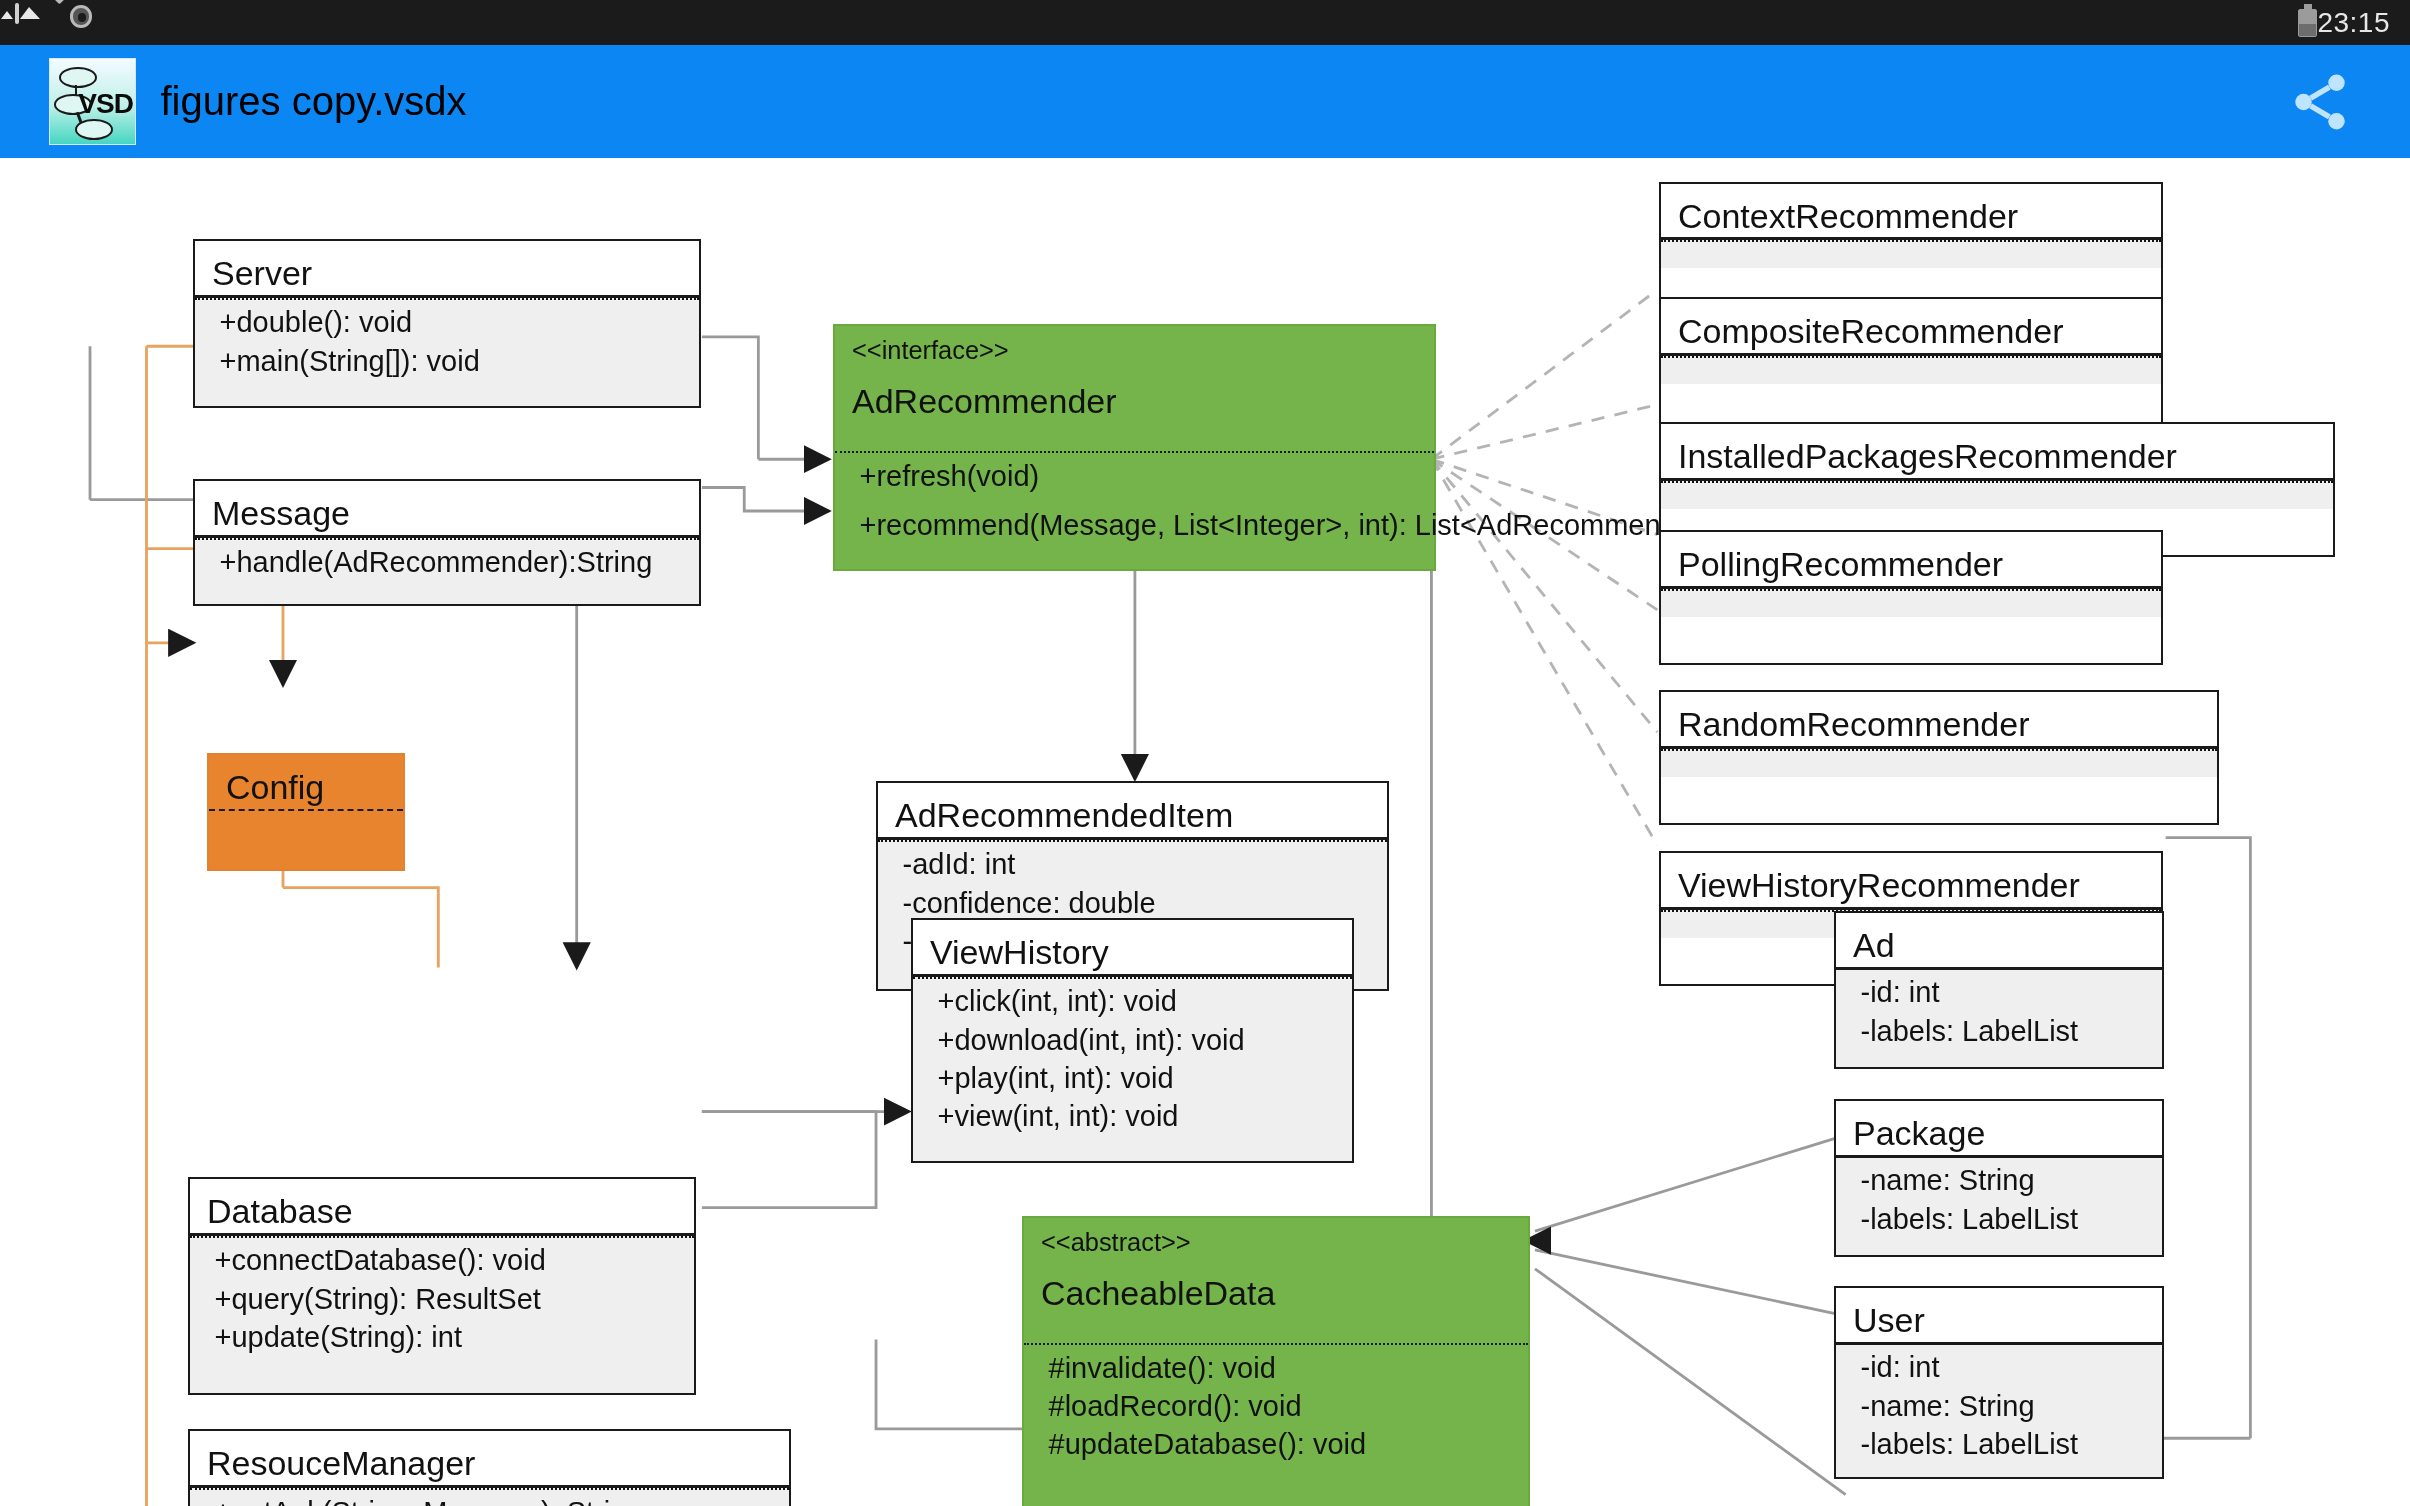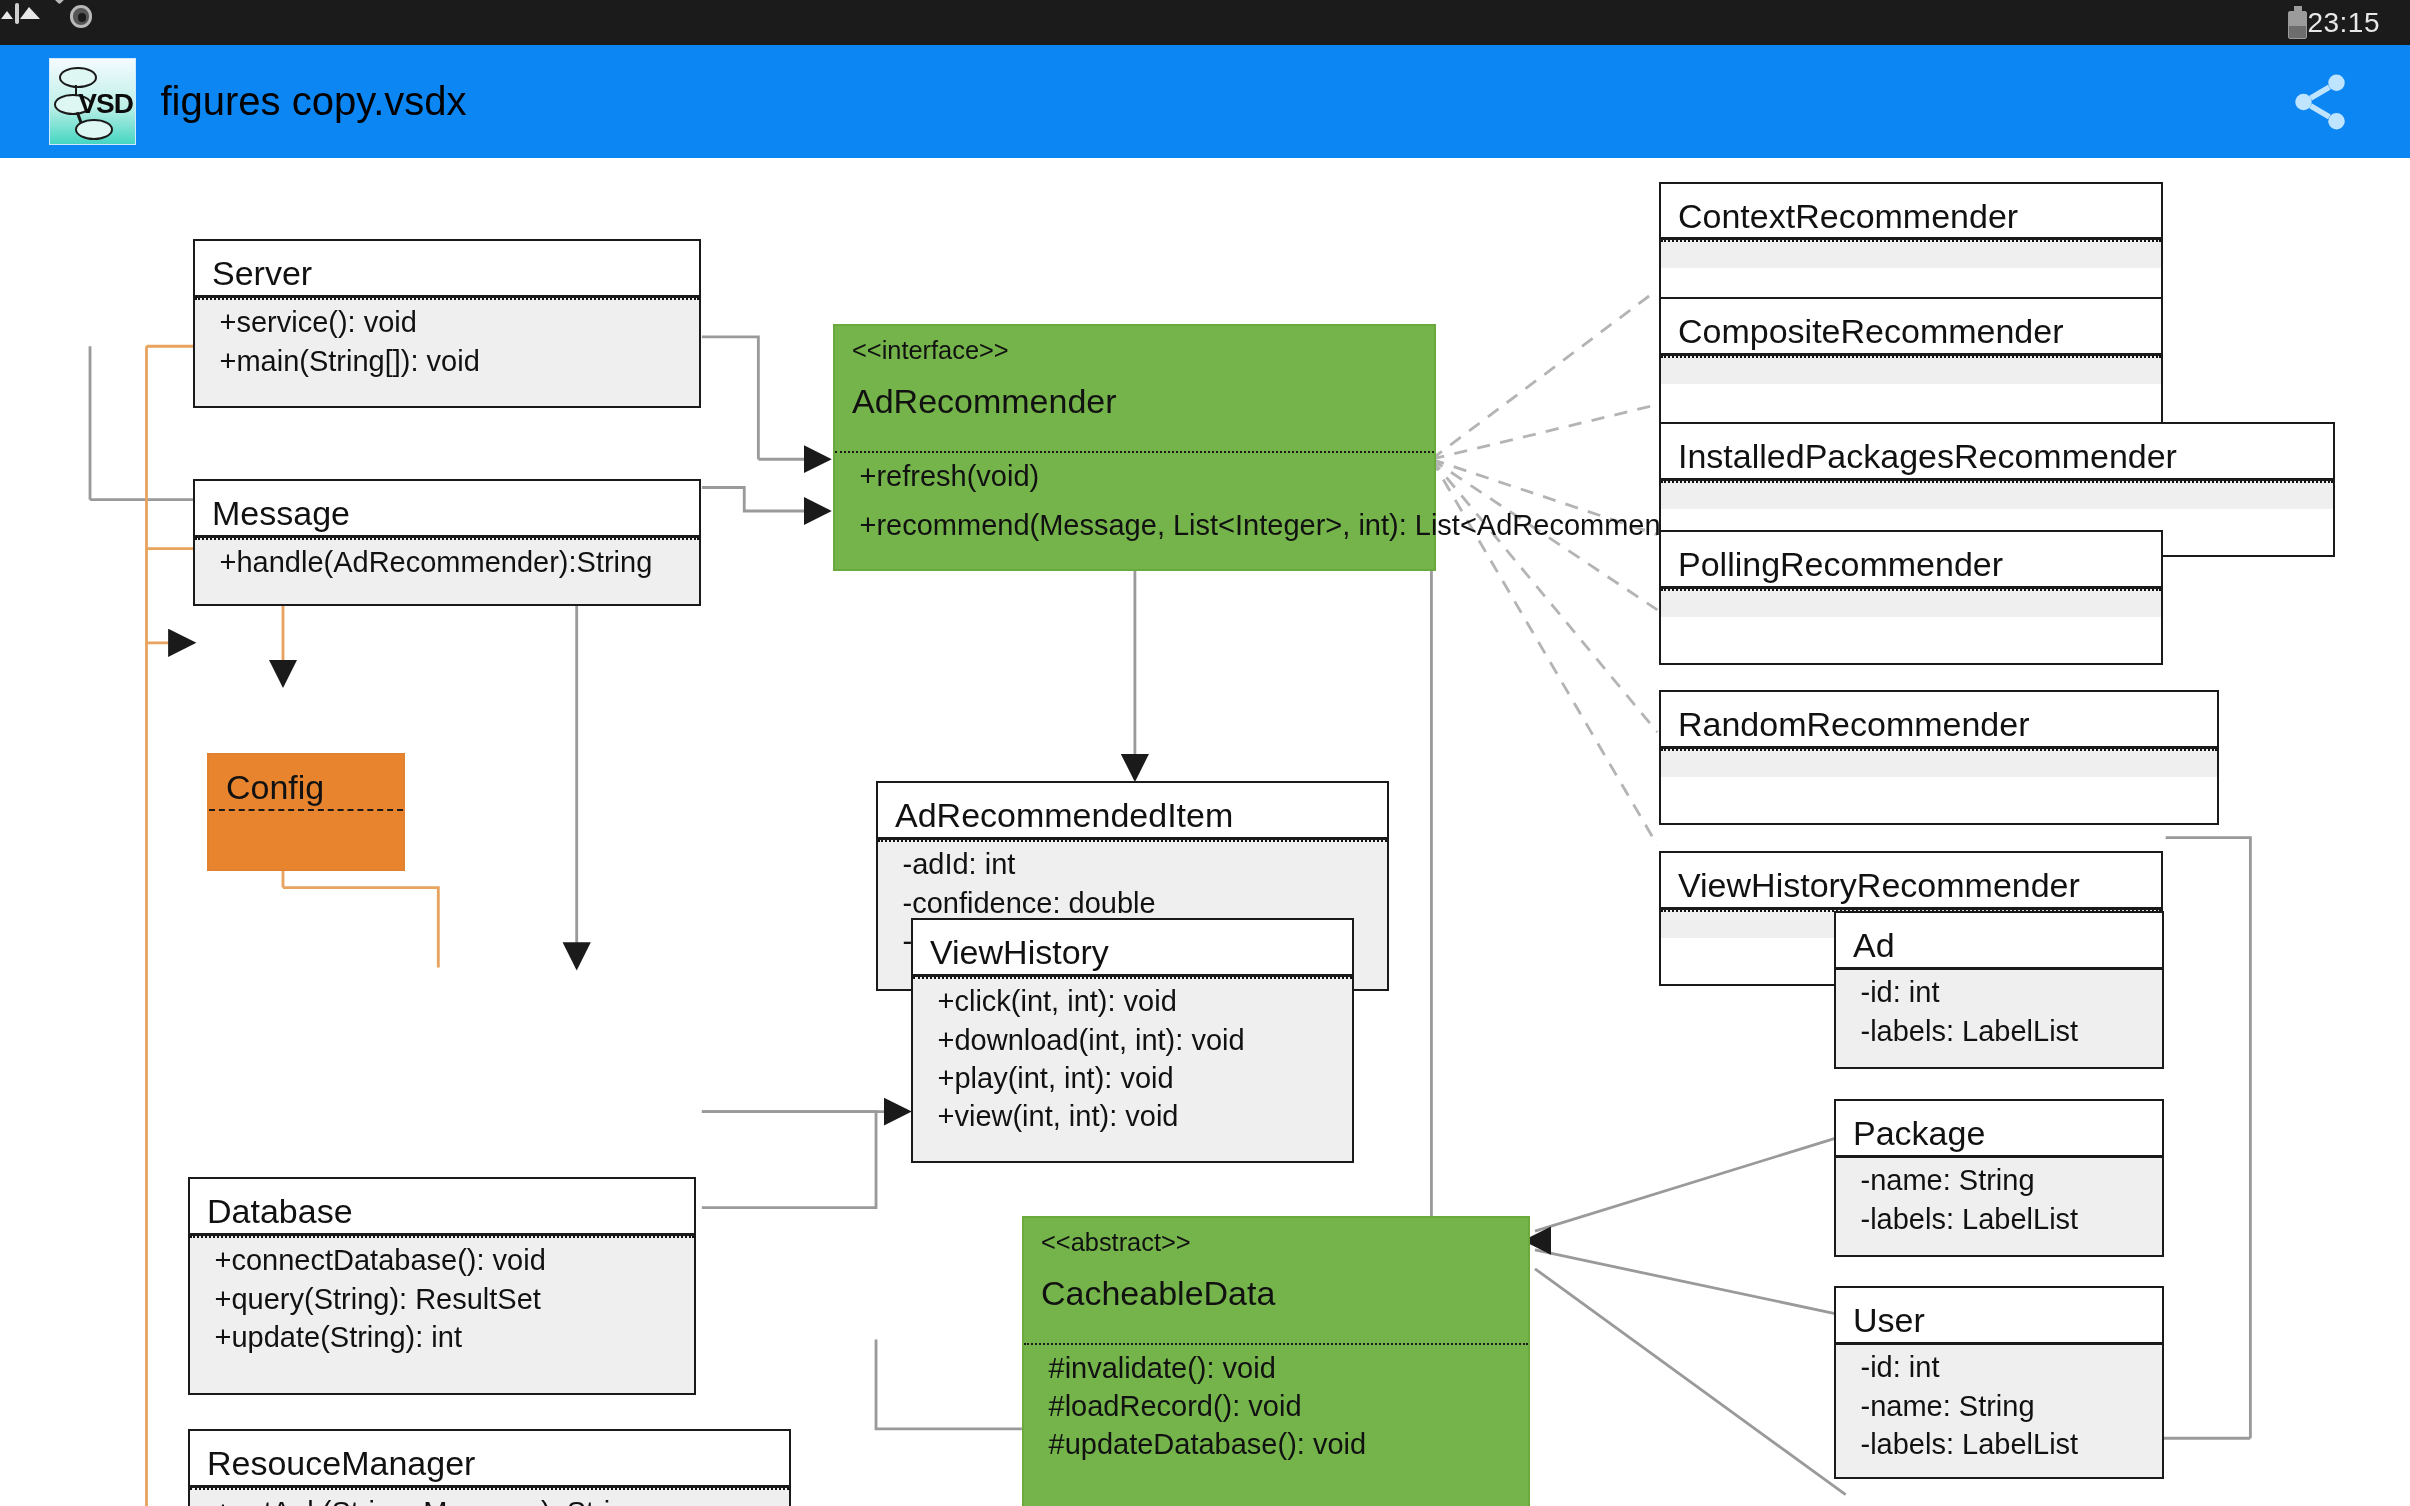--- a/index.html
+++ b/index.html
@@ -47,22 +47,22 @@
   .ic-search .ring::after {
     content: ""; position: absolute; left: 4.7px; top: 4.7px;
     width: 8.5px; height: 8.5px; border-radius: 50%; background: #1b1b1b;
   }
   .ic-search .handle {
     position: absolute; right: 2.8px; bottom: 1.9px;
     width: 11.3px; height: 11.3px; background: #b9b9b9;
     transform: rotate(-45deg); border-radius: 1.9px;
   }
   .sb-right {
-    margin-left: auto; display: flex; align-items: flex-end;
-    padding-right: 31px;
+    margin-left: auto; display: flex; align-items: center;
+    padding-right: 21px;
   }
   .battery {
     width: 19px; height: 28px; border: 1.9px solid #9b9b9b;
     border-radius: 1.9px; position: relative; background: #6d6d6d;
   }
   .battery::before {
     content: ""; position: absolute; left: 4.7px; top: -5.6px;
     width: 7.5px; height: 4.7px; background: #9b9b9b;
   }
   .battery .fill {
@@ -259,21 +259,21 @@
       <path d="M1630,1150 L1620,1150" marker-end="url(#ar)"></path>
     </g>
   </svg>
 
   <div class="uml" style="left:193px; top:81px; width:508px; height:169px;">
     <div class="head">
       <div class="cname">Server</div>
     </div>
     <div class="sep"></div>
     <div class="body">
-      <div class="mem">+service(): void</div>
+      <div class="mem">+double(): void</div>
       <div class="mem">+main(String[]): void</div>
     </div>
   </div>
 
   <div class="uml" style="left:193px; top:321px; width:508px; height:127px;">
     <div class="head">
       <div class="cname">Message</div>
     </div>
     <div class="sep"></div>
     <div class="body">

